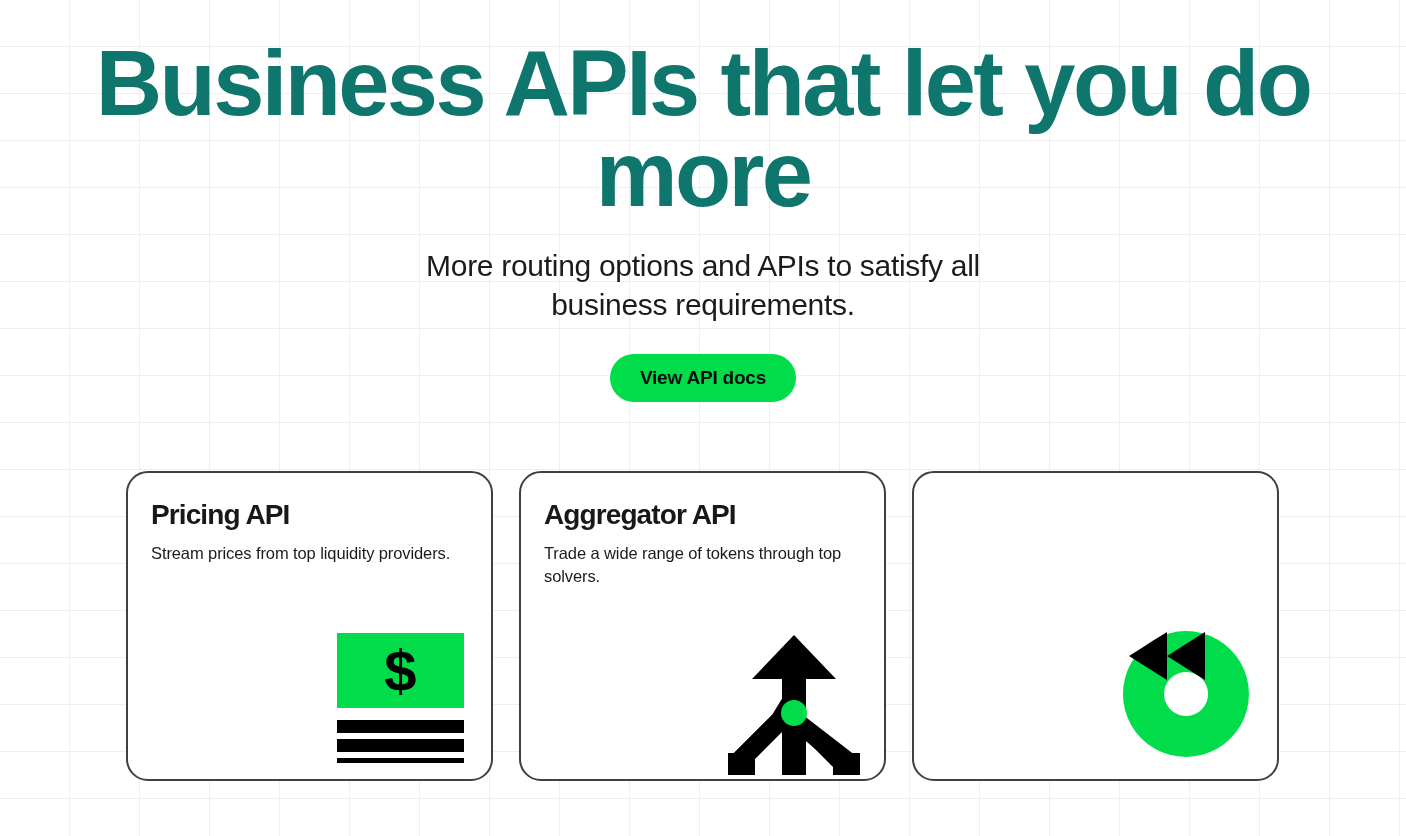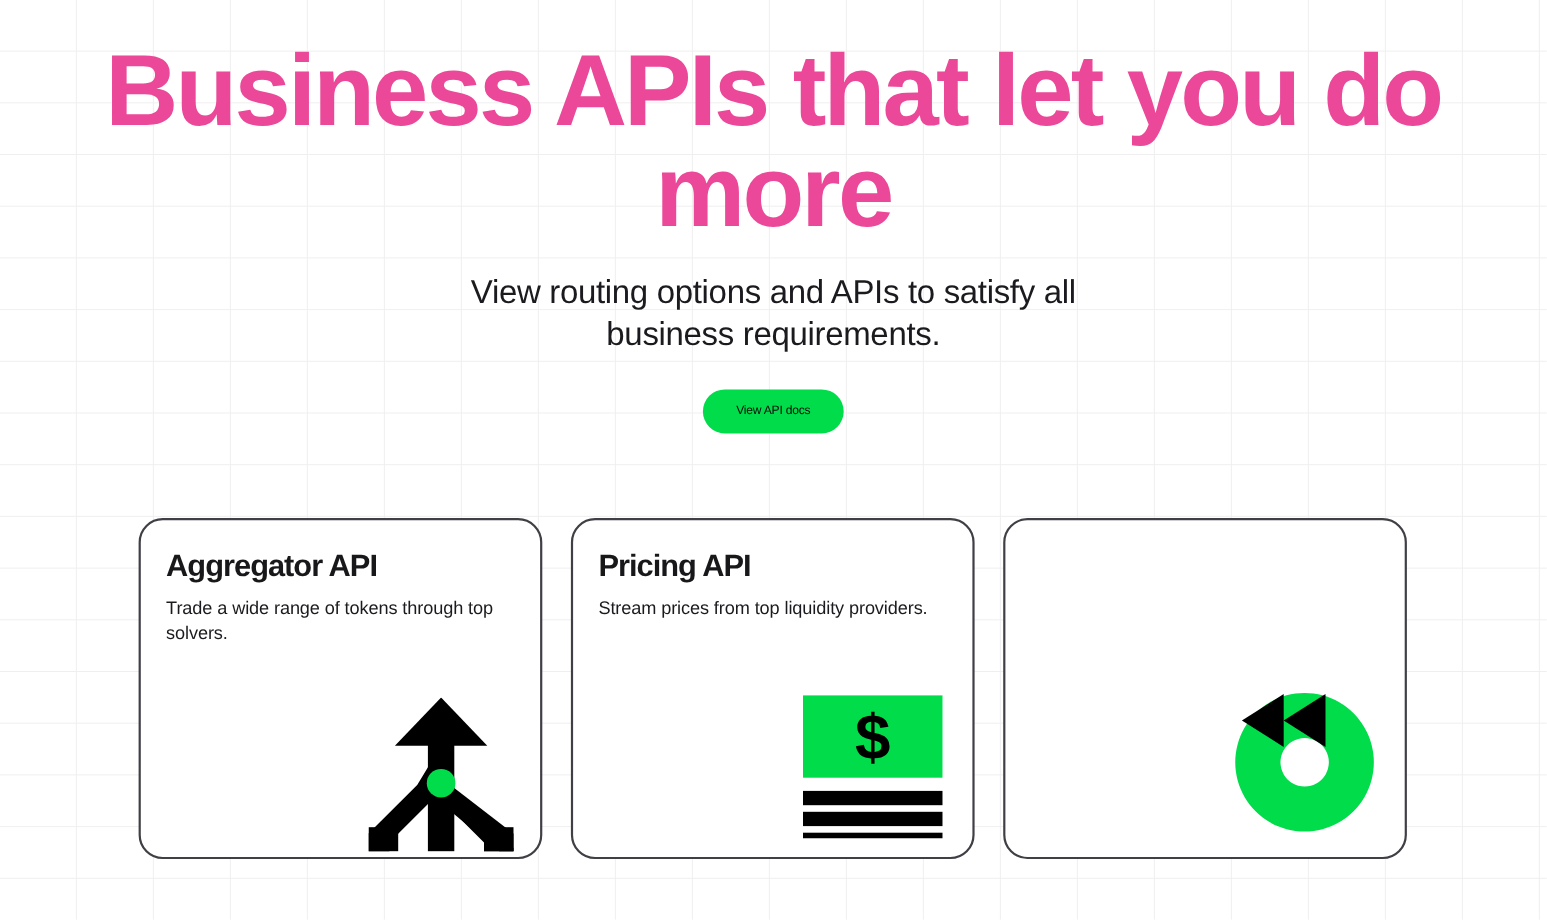--- a/index.html
+++ b/index.html
@@ -35,21 +35,21 @@
     width: 1406px;
     text-align: center;
   }
   .hero-title {
     margin: 0;
     padding-top: 38px;
     font-size: 92px;
     line-height: 0.99;
     font-weight: 800;
     letter-spacing: -2.6px;
-    color: #ec4899;
+    color: #0f766e;
     font-family: "Liberation Sans", sans-serif;
   }
   .hero-subtitle {
     margin: 0 auto;
     padding-top: 26px;
     width: 660px;
     font-size: 30px;
     line-height: 1.30;
     font-weight: 400;
     color: #1b1b1f;
@@ -58,22 +58,22 @@
   .hero-cta-wrap {
     padding-top: 30px;
   }
   .cta-button {
     display: inline-block;
     background: #00dc4a;
     color: #0a0a0a;
     border: none;
     border-radius: 999px;
     font-family: "Liberation Sans", sans-serif;
-    font-size: 11px;
-    font-weight: 400;
+    font-size: 19px;
+    font-weight: 700;
     letter-spacing: -0.2px;
     padding: 14px 30px 15px 30px;
     cursor: pointer;
     line-height: 1;
   }
 
   
   .cards {
     position: absolute;
     top: 471px;
@@ -123,27 +123,41 @@
     bottom: 0px;
   }
 </style>
 </head>
 <body>
 
 <div class="page">
 
   <section class="hero">
     <h1 class="hero-title">Business APIs that let you do more</h1>
-    <p class="hero-subtitle">View routing options and APIs to satisfy all business requirements.</p>
+    <p class="hero-subtitle">More routing options and APIs to satisfy all business requirements.</p>
     <div class="hero-cta-wrap">
       <button class="cta-button">View API docs</button>
     </div>
   </section>
 
   <section class="cards">
+
+    <div class="card">
+      <h2 class="card-title">Pricing API</h2>
+      <p class="card-desc">Stream prices from top liquidity providers.</p>
+      <div class="card-icon icon-pricing">
+        <svg width="127" height="130" viewBox="0 0 127 130" xmlns="http://www.w3.org/2000/svg">
+          <rect x="0" y="0" width="127" height="75" fill="#00dc4a"></rect>
+          <text x="63.5" y="58" text-anchor="middle" font-family="Liberation Sans, sans-serif" font-size="58" font-weight="700" fill="#000000">$</text>
+          <rect x="0" y="87" width="127" height="13" fill="#000000"></rect>
+          <rect x="0" y="106" width="127" height="13" fill="#000000"></rect>
+          <rect x="0" y="125" width="127" height="13" fill="#000000"></rect>
+        </svg>
+      </div>
+    </div>
 
     <div class="card">
       <h2 class="card-title">Aggregator API</h2>
       <p class="card-desc">Trade a wide range of tokens through top solvers.</p>
       <div class="card-icon icon-aggregator">
         <svg width="132" height="140" viewBox="0 0 132 140" xmlns="http://www.w3.org/2000/svg">
 
           <path d="M55 62 L55 96 L19 132 L19 140 L0 140 L0 124 L44 80 Z" fill="#000000"></path>
           <path d="M0 124 L44 80 L57 93 L13 137 Z" fill="#000000"></path>
           <rect x="0" y="118" width="27" height="22" fill="#000000"></rect>
@@ -155,34 +169,20 @@
           <rect x="54" y="28" width="24" height="112" fill="#000000"></rect>
 
           <path d="M66 0 L108 44 L24 44 Z" fill="#000000"></path>
 
           <circle cx="66" cy="78" r="13" fill="#00dc4a"></circle>
         </svg>
       </div>
     </div>
 
     <div class="card">
-      <h2 class="card-title">Pricing API</h2>
-      <p class="card-desc">Stream prices from top liquidity providers.</p>
-      <div class="card-icon icon-pricing">
-        <svg width="127" height="130" viewBox="0 0 127 130" xmlns="http://www.w3.org/2000/svg">
-          <rect x="0" y="0" width="127" height="75" fill="#00dc4a"></rect>
-          <text x="63.5" y="58" text-anchor="middle" font-family="Liberation Sans, sans-serif" font-size="58" font-weight="700" fill="#000000">$</text>
-          <rect x="0" y="87" width="127" height="13" fill="#000000"></rect>
-          <rect x="0" y="106" width="127" height="13" fill="#000000"></rect>
-          <rect x="0" y="125" width="127" height="13" fill="#000000"></rect>
-        </svg>
-      </div>
-    </div>
-
-    <div class="card">
       <div class="card-icon icon-history">
         <svg width="133" height="145" viewBox="0 0 133 145" xmlns="http://www.w3.org/2000/svg">
 
           <path d="M64 1 A63 63 0 1 1 63.9 1 Z M64 42 A22 22 0 1 0 64.1 42 Z" fill="#00dc4a" fill-rule="evenodd"></path>
 
           <path d="M45 2 L45 50 L7 26 Z" fill="#000000"></path>
           <path d="M83 2 L83 50 L45 26 Z" fill="#000000"></path>
         </svg>
       </div>
     </div>

